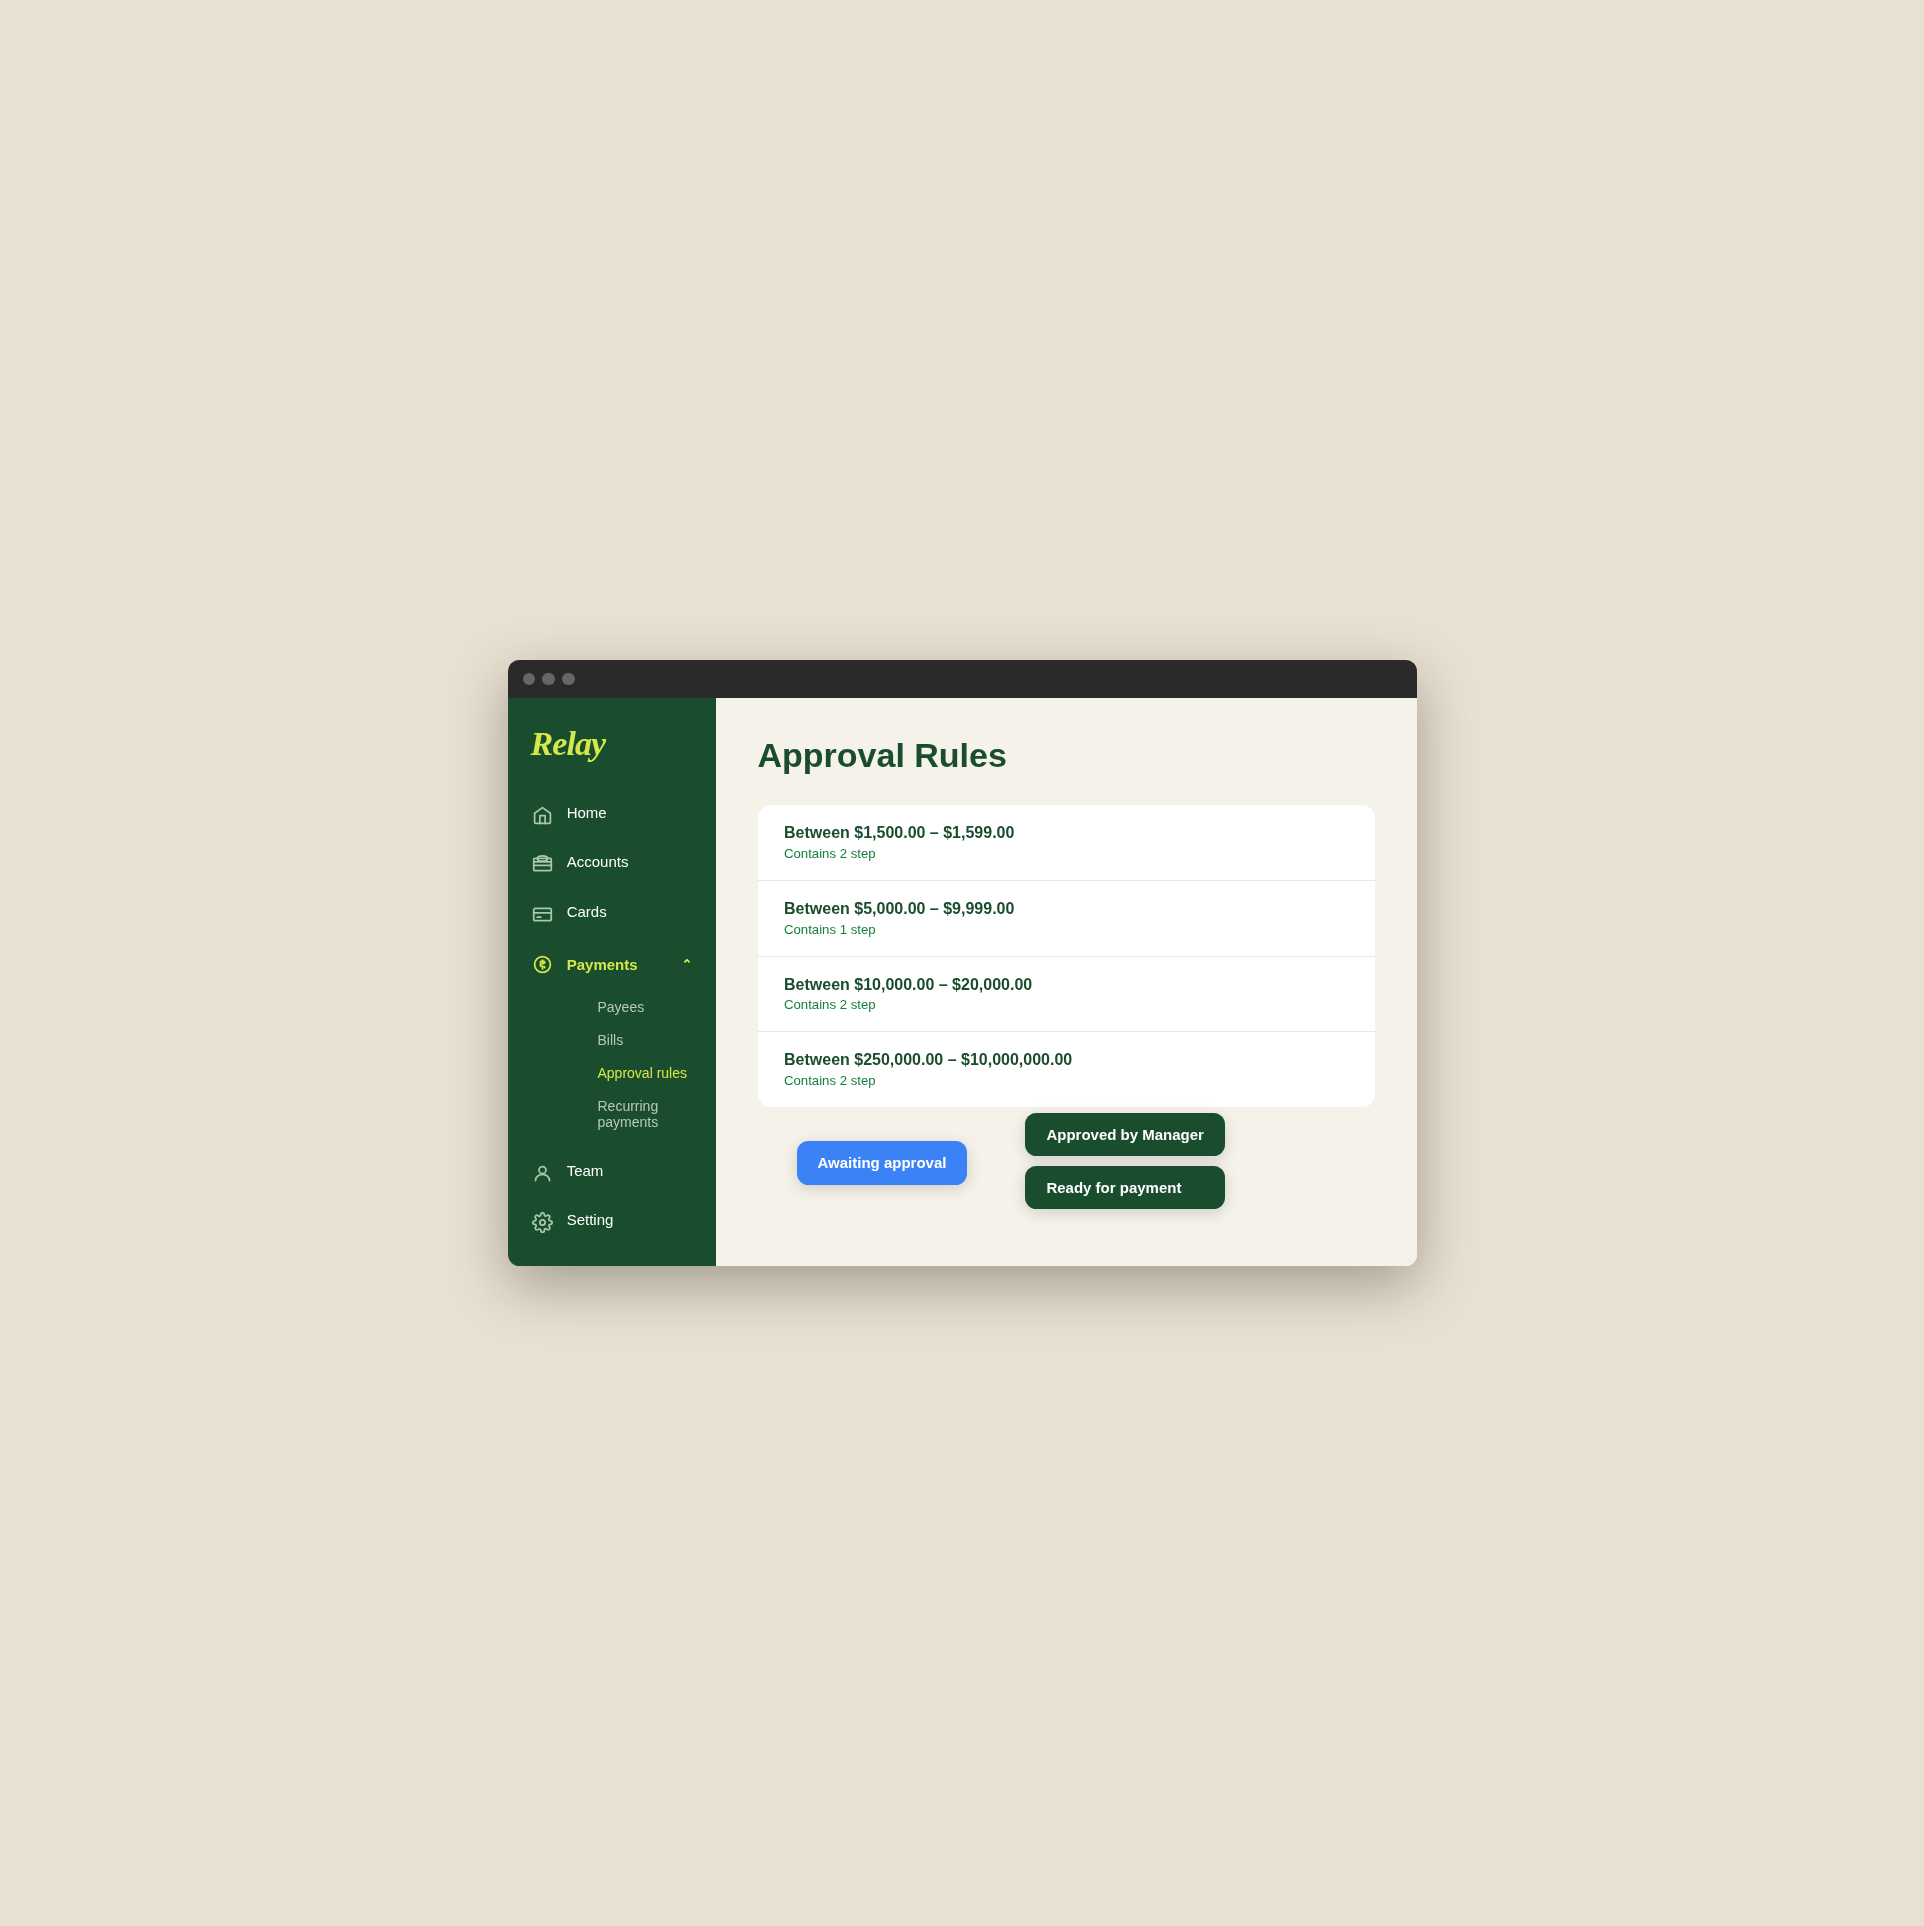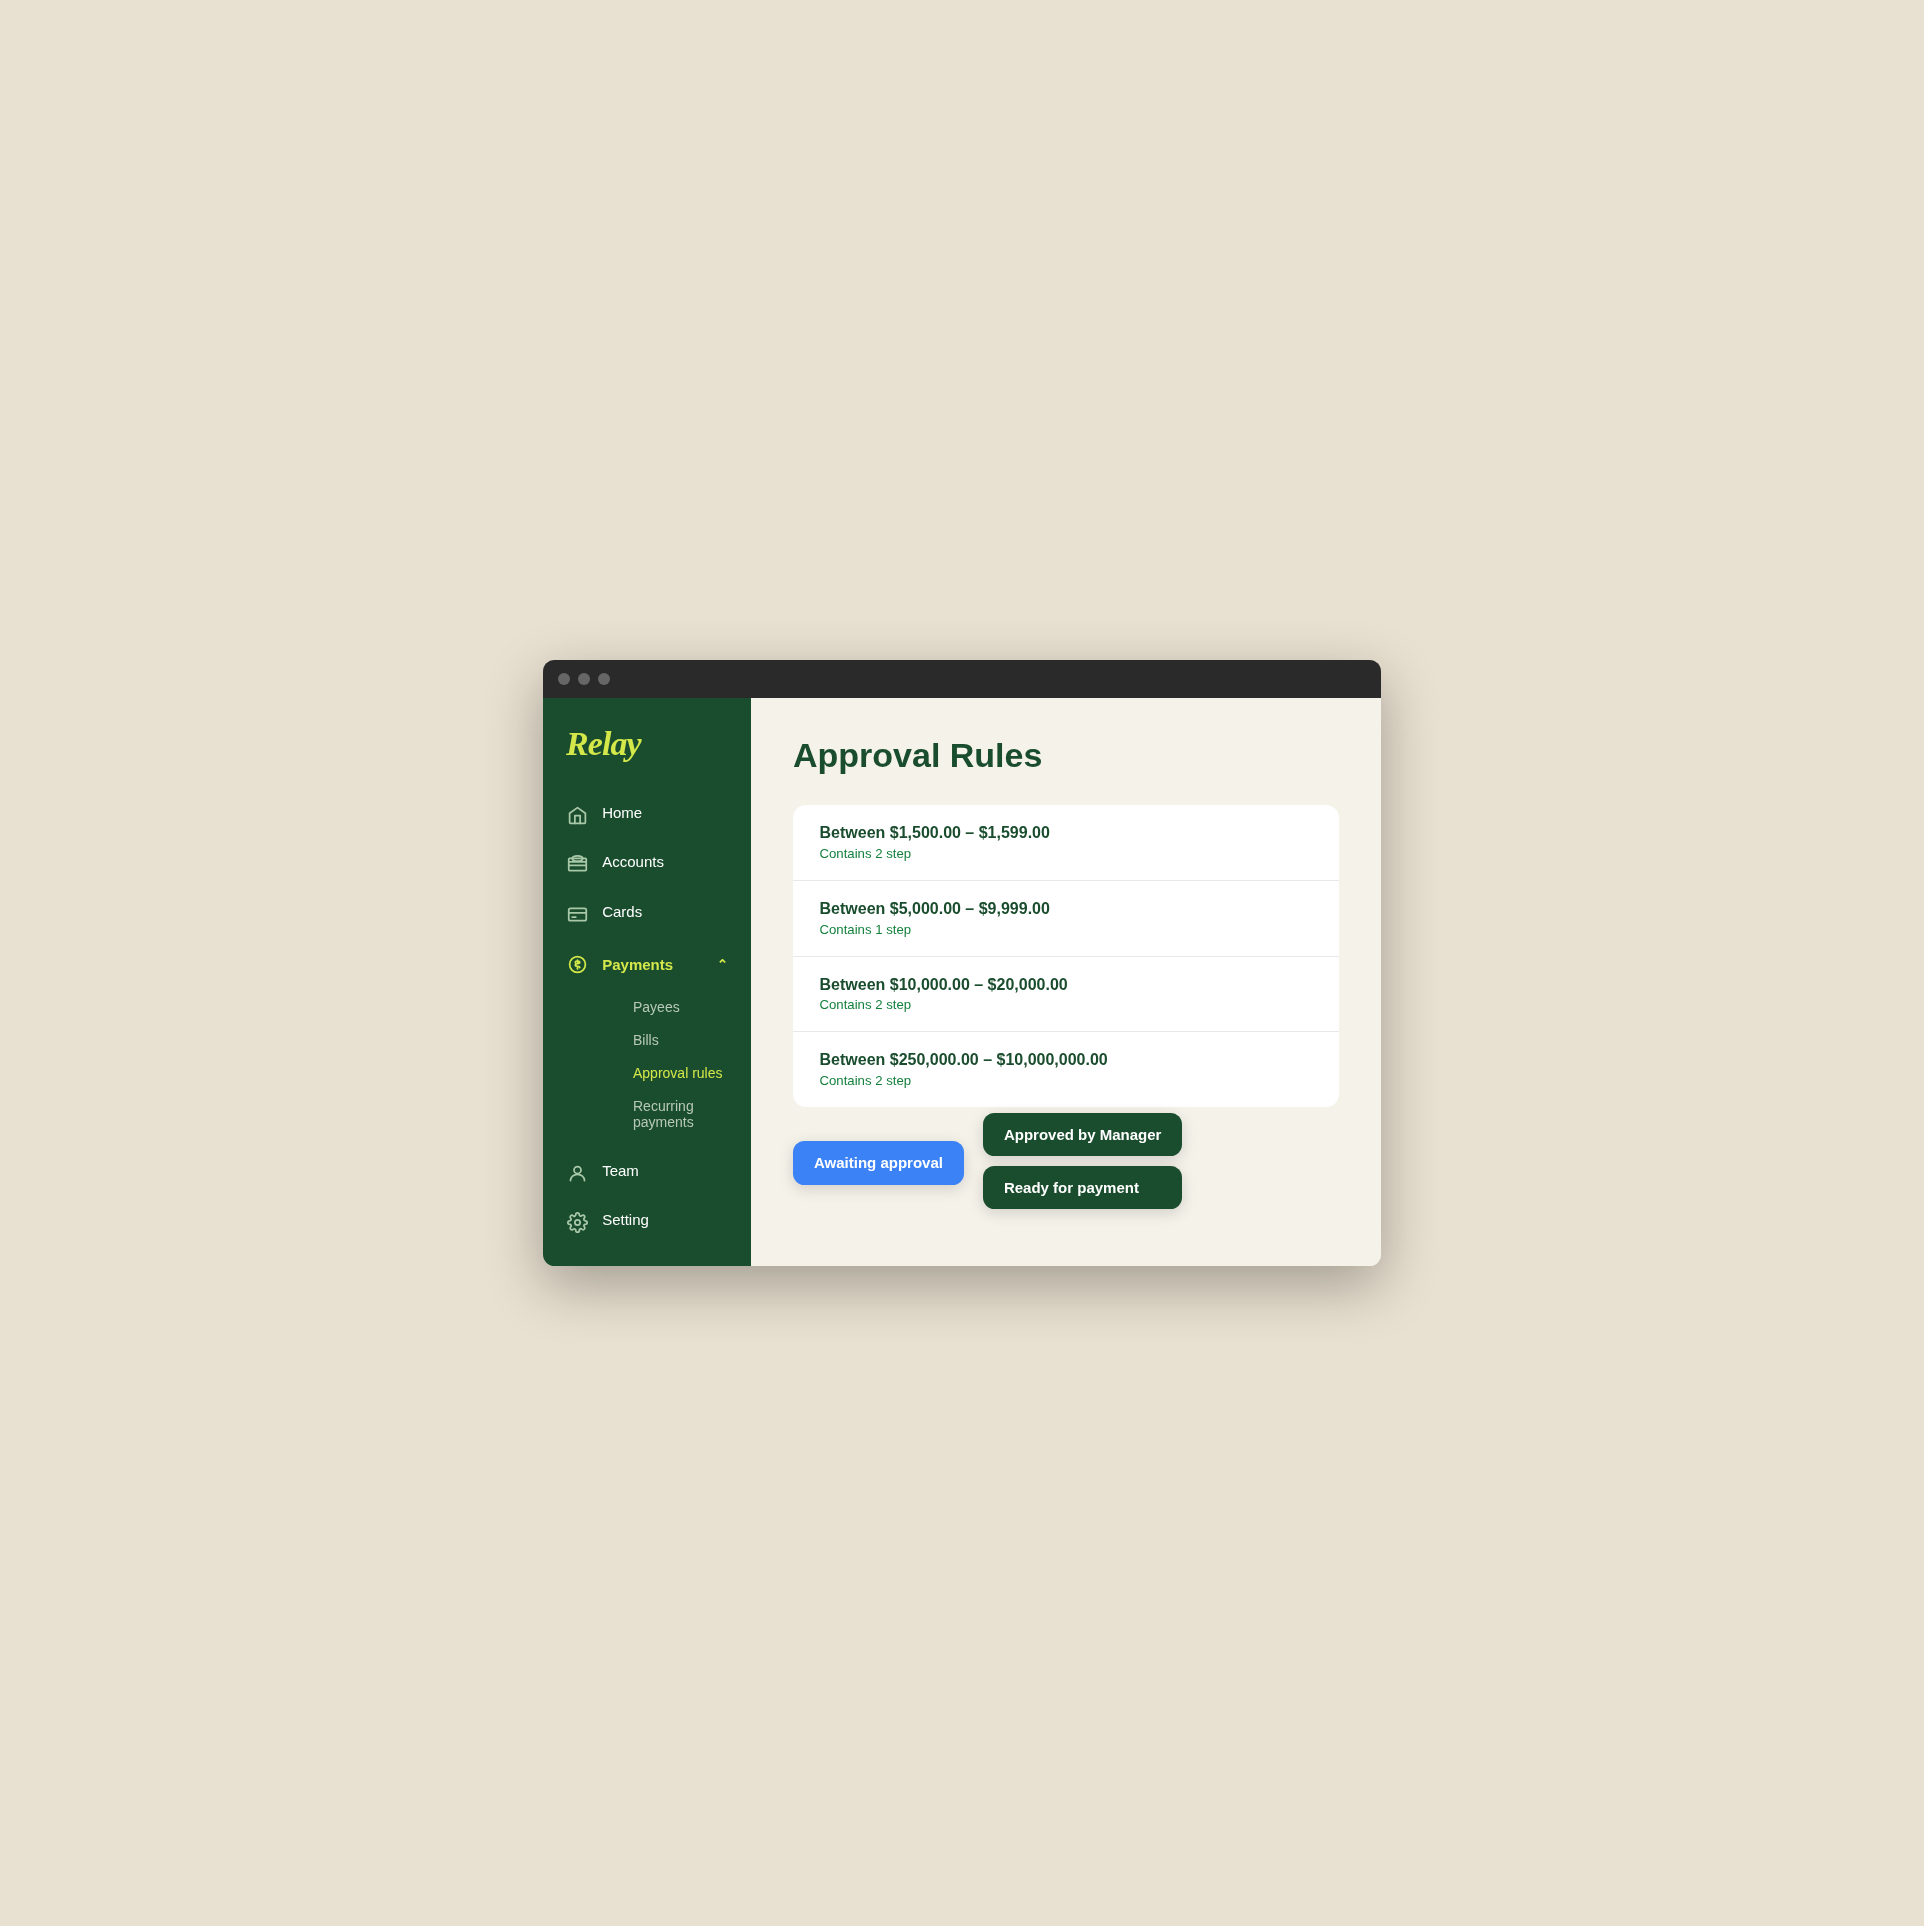--- a/index.html
+++ b/index.html
@@ -8,21 +8,21 @@
       background-color: #e8e0d0;
       font-family: -apple-system, BlinkMacSystemFont, 'Segoe UI', sans-serif;
       display: flex;
       justify-content: center;
       align-items: center;
       min-height: 100vh;
       padding: 38px;
     }
 
     .browser-window {
-      width: 838px;
+      width: 909px;
       border-radius: 11.4px;
       overflow: hidden;
       box-shadow: 0 19px 57px rgba(0,0,0,0.3);
     }
 
     .browser-titlebar {
       background: #2a2a2a;
       height: 38px;
       display: flex;
       align-items: center;
@@ -181,20 +181,21 @@
     }
 
     .badge {
       border-radius: 11.4px;
       padding: 13.2px 21px;
       font-size: 15px;
       font-weight: 700;
       color: #ffffff;
       background: #1a4d2e;
       box-shadow: 0 3.8px 15px rgba(0,0,0,0.15);
+      margin-left: 39px;
     }
 
     .badge-awaiting {
       background: #3b82f6;
       margin-top: 19px;
     }
 
     .badge-group {
       display: flex;
       flex-direction: column;

